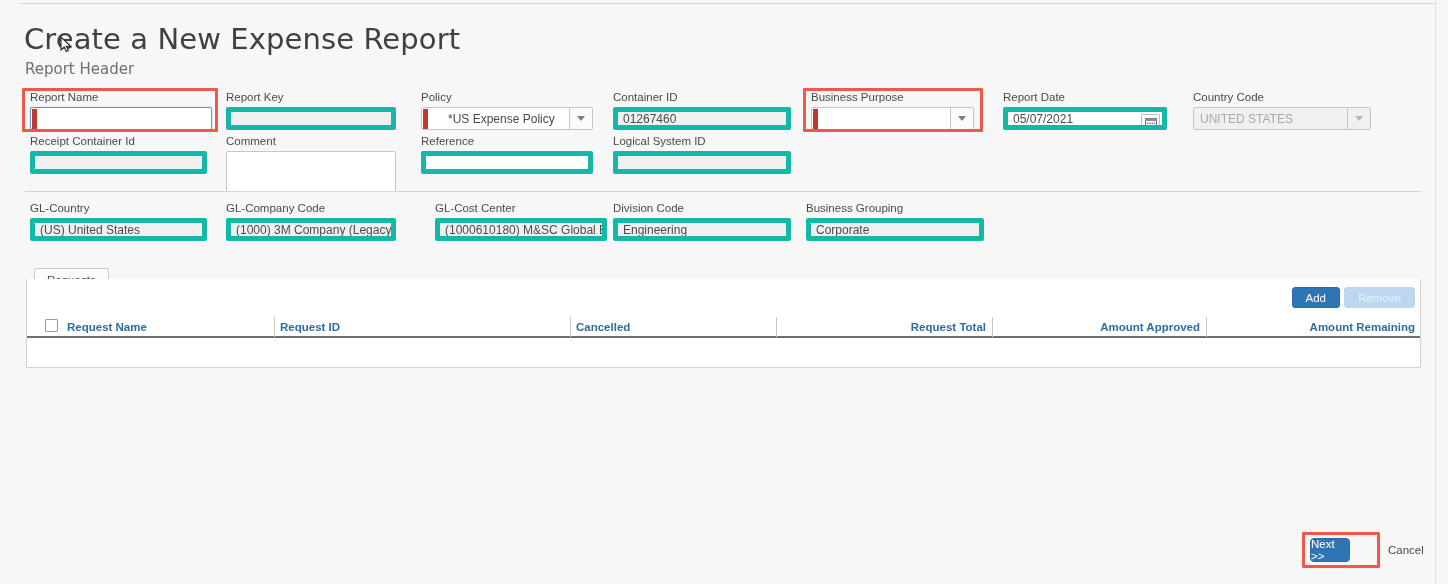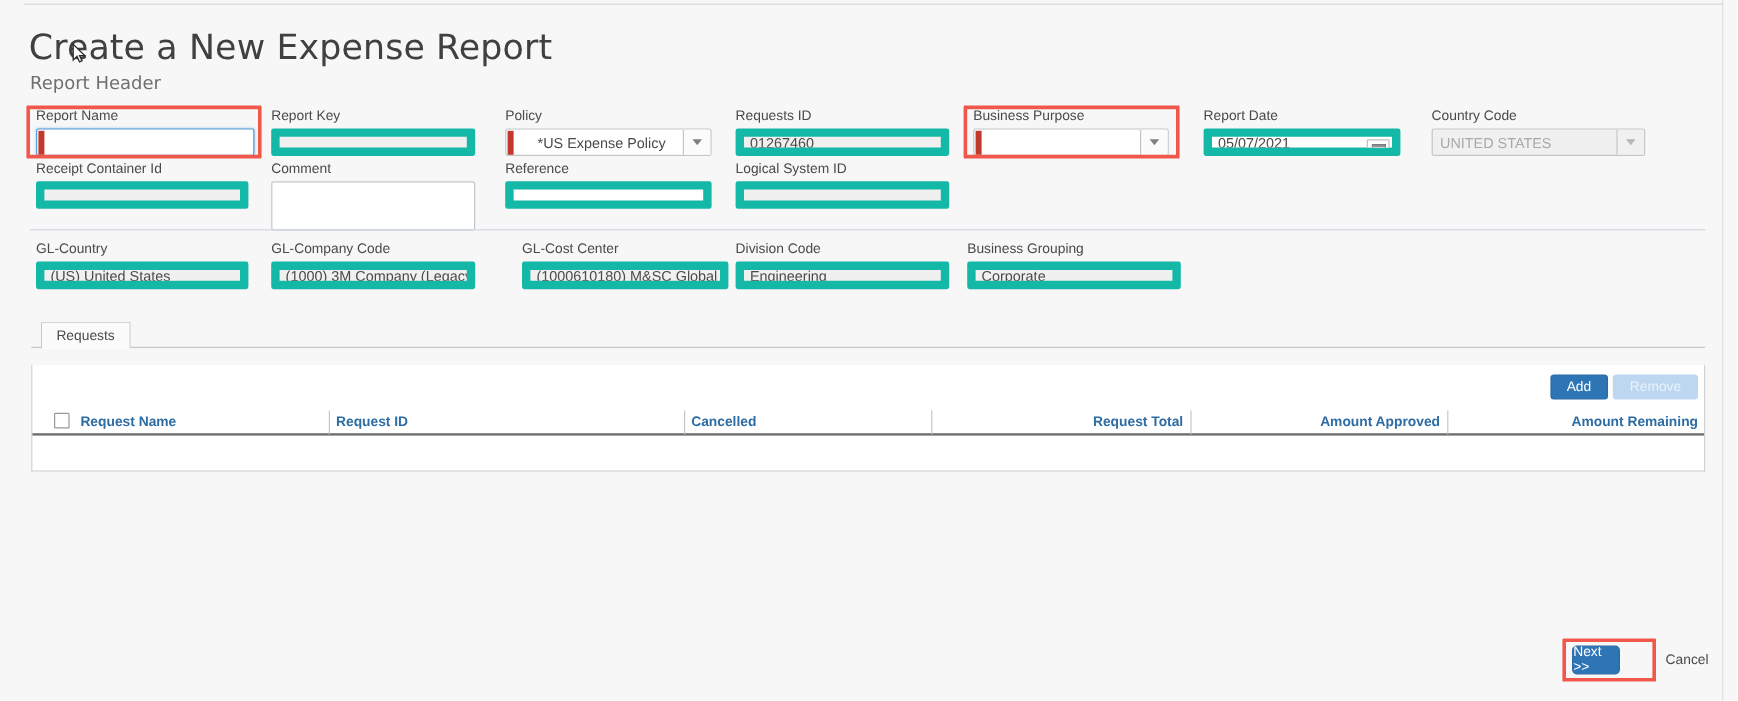--- a/index.html
+++ b/index.html
@@ -37,21 +37,21 @@
     font-family: "DejaVu Sans", sans-serif;
   }
   
   .field { position: absolute; }
   .field-label {
     font-size: 11.5px; color: #4a4a4a; line-height: 13px;
     white-space: nowrap; margin-bottom: 3px;
     font-family: "Liberation Sans", sans-serif;
   }
   .input {
-    height: 23px; border: 7px solid #14b8a6; border-radius: 2px;
+    height: 23px; border: 5px solid #14b8a6; border-radius: 2px;
     background: #f0f0f0; font-size: 12px; color: #4a4a4a;
     padding: 0 5px; display: flex; align-items: center;
     white-space: nowrap; overflow: hidden;
     font-family: "Liberation Sans", sans-serif;
   }
   .input.white { background: #ffffff; }
   .input.focused {
     background: #ffffff; border: 1px solid #5b9dd9;
     box-shadow: 0 0 2px rgba(91,157,217,0.5);
   }
@@ -100,21 +100,21 @@
     position: absolute; left: 26px; top: 268px; width: 1395px; height: 22px;
     border-bottom: 1px solid #c9c9c9;
   }
   .tab {
     position: absolute; left: 8px; top: 0; height: 23px;
     padding: 0 12px; border: 1px solid #c9c9c9; border-bottom: 1px solid #fbfbfb;
     background: #fbfbfb; font-size: 11.5px; color: #4a4a4a;
     display: flex; align-items: center; border-radius: 2px 2px 0 0;
   }
   .panel {
-    position: absolute; left: 26px; top: 304px; width: 1395px; height: 89px;
+    position: absolute; left: 26px; top: 279px; width: 1395px; height: 89px;
     background: #ffffff; border: 1px solid #d2d2d2; border-top: none;
   }
   .btn {
     height: 21px; padding: 0 13px; border-radius: 3px;
     font-size: 11.5px; display: inline-flex; align-items: center;
     justify-content: center; border: 1px solid #2a6aa8;
     background: #2e75b6; color: #ffffff; cursor: pointer;
   }
   .btn.disabled {
     background: #bcd7ef; border-color: #bcd7ef; color: #eaf2fa;
@@ -175,21 +175,21 @@
       <div class="select">
         <span style="position:absolute;left:1px;top:1px;width:5px;height:21px;background:#c0392b;"></span>
         <span>*US Expense Policy</span>
         <span class="arrow-btn">
             <span class="chev"></span>
           </span>
       </div>
     </div>
 
     <div class="field" style="left:613px; top:91px; width:178px;">
-      <div class="field-label">Requests ID</div>
+      <div class="field-label">Container ID</div>
       <div class="input">01267460</div>
     </div>
 
     <div class="field" style="left:811px; top:91px; width:163px;">
       <div class="field-label">Business Purpose</div>
       <div class="select">
         <span style="position:absolute;left:1px;top:1px;width:5px;height:21px;background:#c0392b;"></span>
         <span></span>
         <span class="arrow-btn">
             <span class="chev"></span>

